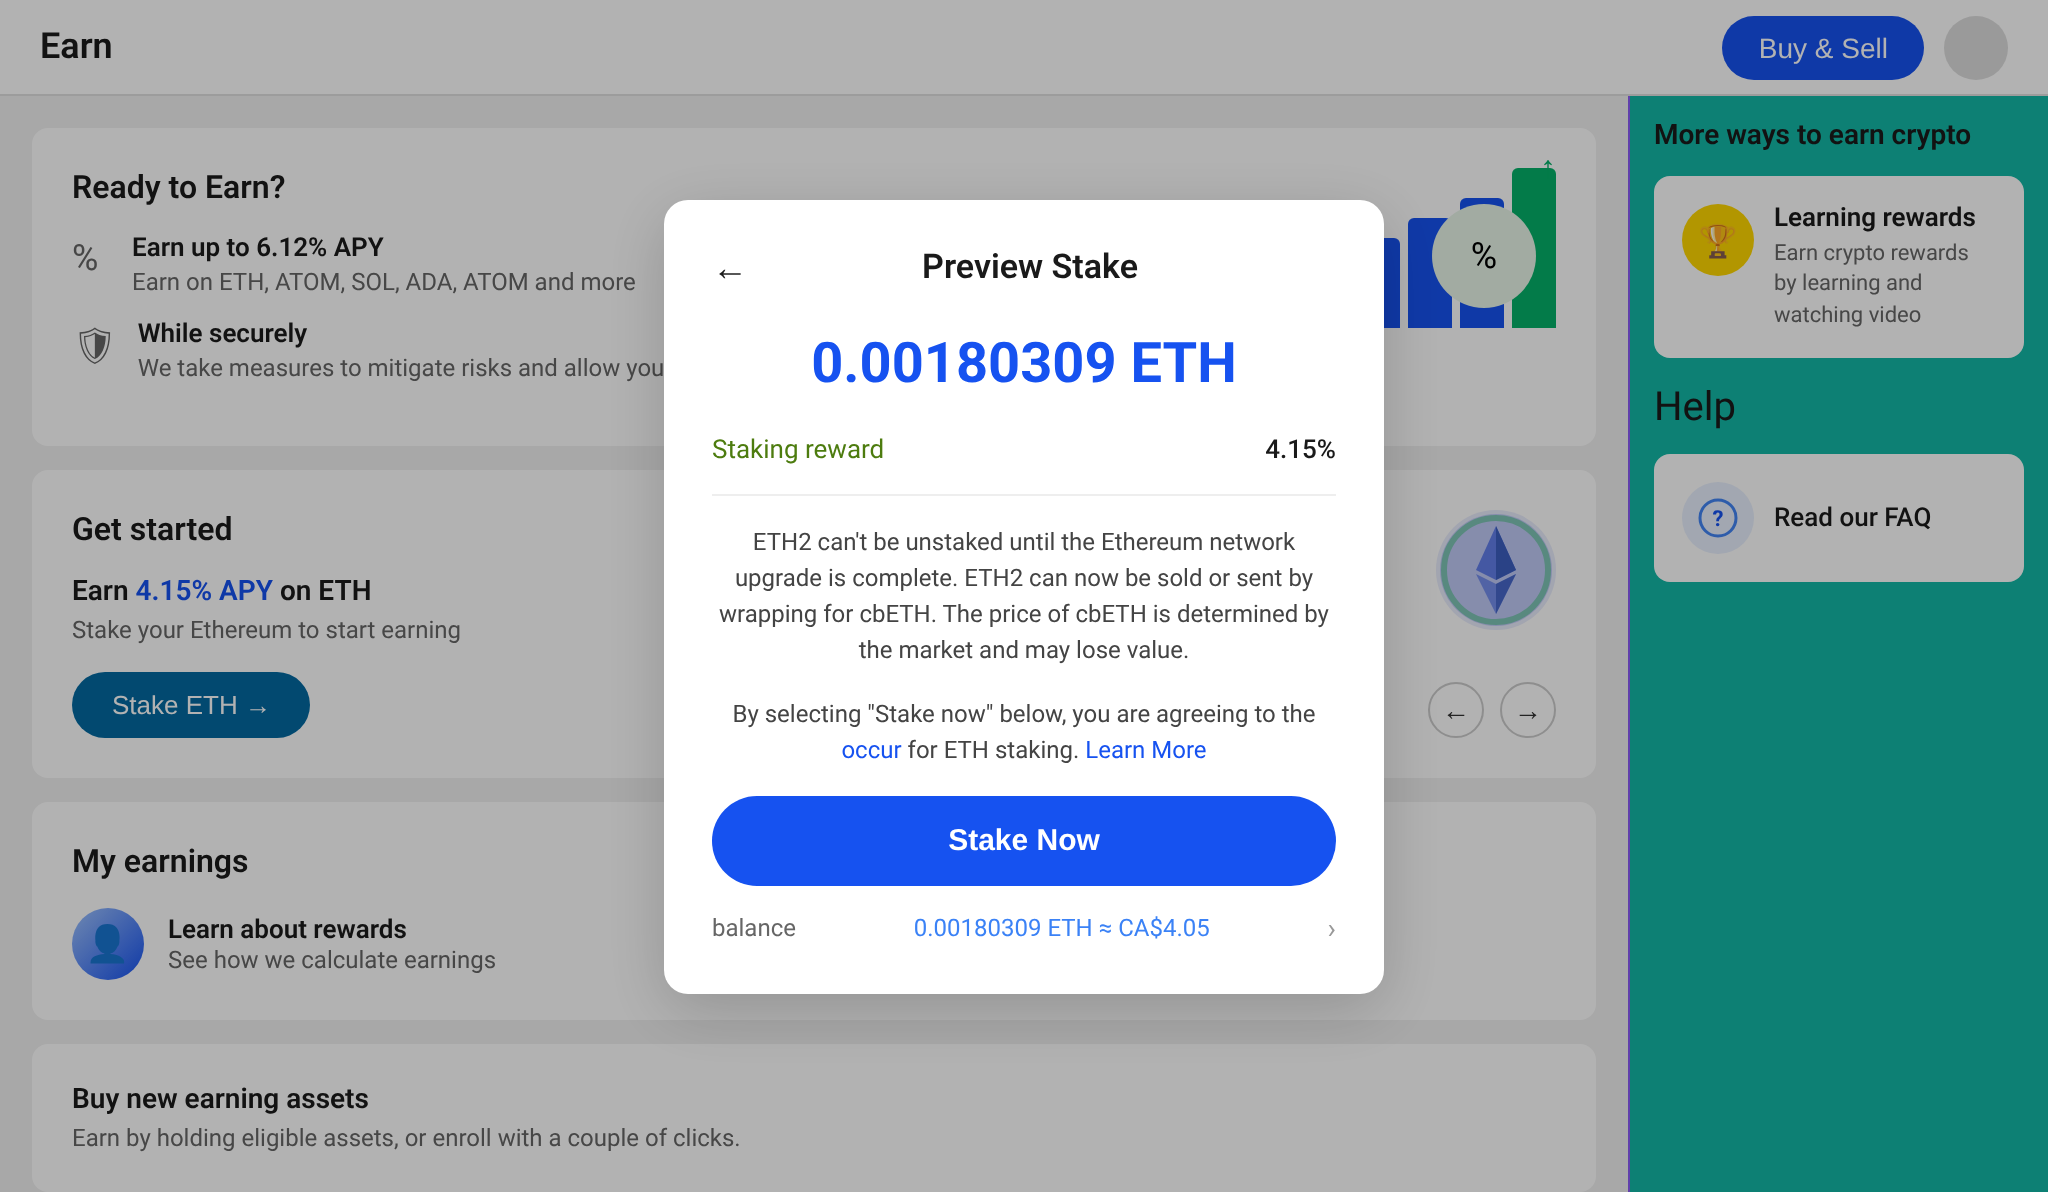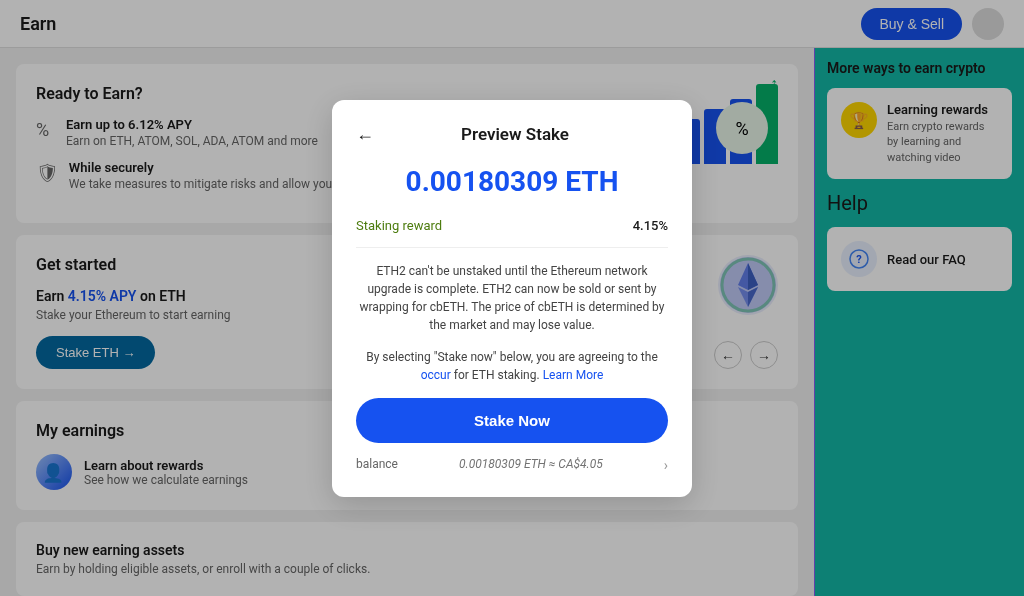--- a/index.html
+++ b/index.html
@@ -418,22 +418,21 @@
     .modal-balance-row {
       display: flex;
       justify-content: space-between;
       font-size: 12px;
       color: #444;
     }
     .modal-balance-label {
       color: #666;
     }
     .modal-balance-value {
-      color: #737373;
-      font-style: italic;
+      color: #3b82f6;
     }
     .modal-balance-chevron {
       color: #999;
       font-size: 14px;
     }
 
     
     .content-area::-webkit-scrollbar { display: none; }
     .sidebar::-webkit-scrollbar { display: none; }
   </style>

